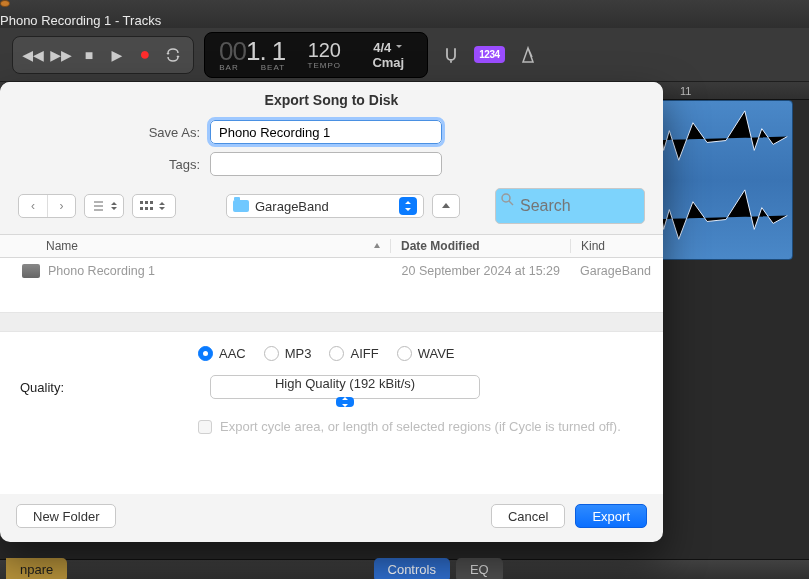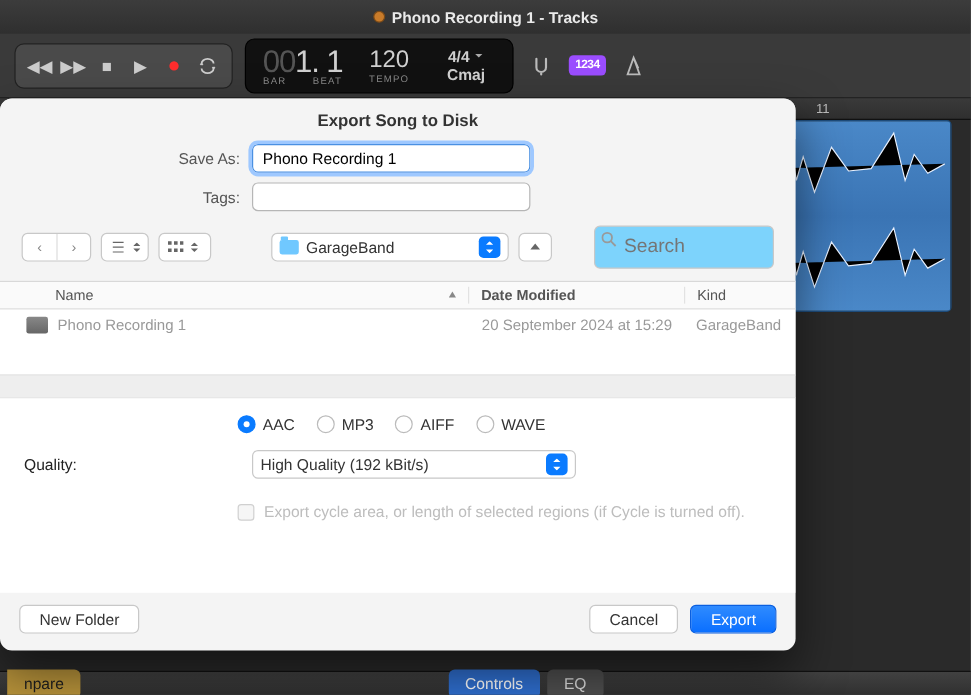--- a/index.html
+++ b/index.html
@@ -1,19 +1,19 @@
 <!DOCTYPE html>
 <html><head>
 <meta charset="utf-8">
 <style>
   * { box-sizing: border-box; margin: 0; padding: 0; font-family: -apple-system, "Helvetica Neue", Arial, sans-serif; }
   body { width: 809px; height: 579px; background: #2d2d2d; overflow: hidden; position: relative; }
   
   
-  .titlebar { height: 28px; background: linear-gradient(#3c3c3c,#2f2f2f); color: #eaeaea; font-size: 13px; font-weight: 700; display:flex; align-items:center; justify-content:center; gap:6px;}
+  .titlebar { height: 28px; background: linear-gradient(#3c3c3c,#2f2f2f); color: #eaeaea; font-size: 13px; font-weight: 400; display:flex; justify-content:center; gap:6px;flex-direction:column;}
   .tb-dot { width:10px; height:10px; border-radius:50%; background:#c87b2a; border:1px solid #7a4a18;}
   
   
   .toolbar { height: 54px; background: #3a3a3a; display:flex; align-items:center; padding: 0 12px; gap:10px; border-bottom:1px solid #1e1e1e;}
   .transport { display:flex; align-items:center; gap:4px; background:#4a4a4a; border:1px solid #222; border-radius:8px; padding:4px 8px; height:38px;}
   .t-btn { width:24px; height:24px; display:flex; align-items:center; justify-content:center; color:#ccc; cursor:pointer; font-size:14px;}
   .rec { color:#ff2d2d; font-size:18px;}
   .lcd { background:#111; border-radius:8px; border:1px solid #000; height:46px; display:flex; align-items:stretch; padding:2px 14px; gap:14px; color:#d0d0d0;}
   .lcd-cell { display:flex; flex-direction:column; align-items:center; justify-content:center; min-width:50px;}
   .lcd-big { font-size:26px; font-weight:300; line-height:1; letter-spacing:-1px; display:flex; align-items:baseline;}
@@ -74,21 +74,21 @@
   .spacer-strip { height:20px; background:#eeeeee; border-top:1px solid #e5e5e5; border-bottom:1px solid #e5e5e5;}
   
   .options { background:#fff; flex:1; padding:14px 20px 6px;}
   .radio-row { display:flex; gap:18px; margin-left:178px; margin-bottom:14px;}
   .radio { display:flex; align-items:center; gap:6px; font-size:13px;}
   .r-outer { width:15px; height:15px; border-radius:50%; border:1px solid #bbb; display:flex; align-items:center; justify-content:center; background:#fff;}
   .r-outer.sel { border-color:#0a7bff; background:#0a7bff;}
   .r-outer.sel::after { content:""; width:5px; height:5px; border-radius:50%; background:#fff;}
   .qual-row { display:flex; align-items:center; gap:12px;}
   .qual-lab { width:60px; font-size:13px; color:#222;}
-  .qual-drop { margin-left:118px; width:270px;}
+  .qual-drop { margin-left:118px; width:270px;flex-direction:column;}
   .chk-row { display:flex; align-items:center; gap:8px; margin-left:178px; margin-top:20px; color:#bdbdbd; font-size:13px;}
   .chk { width:14px; height:14px; border:1px solid #d0d0d0; border-radius:3px; background:#f6f6f6;}
   
   .dlg-foot { display:flex; align-items:center; padding:10px 16px 14px; gap:10px;}
   .mac-btn { height:24px; padding:0 16px; border-radius:5px; border:1px solid #c8c8c8; background:#fff; font-size:13px; display:flex; align-items:center;}
   .mac-btn.primary { background:linear-gradient(#2f8bff,#0a6fff); color:#fff; border:1px solid #0a5fe0; font-weight:500;}
   .foot-spacer { flex:1;}
 </style>
 </head>
 <body>

